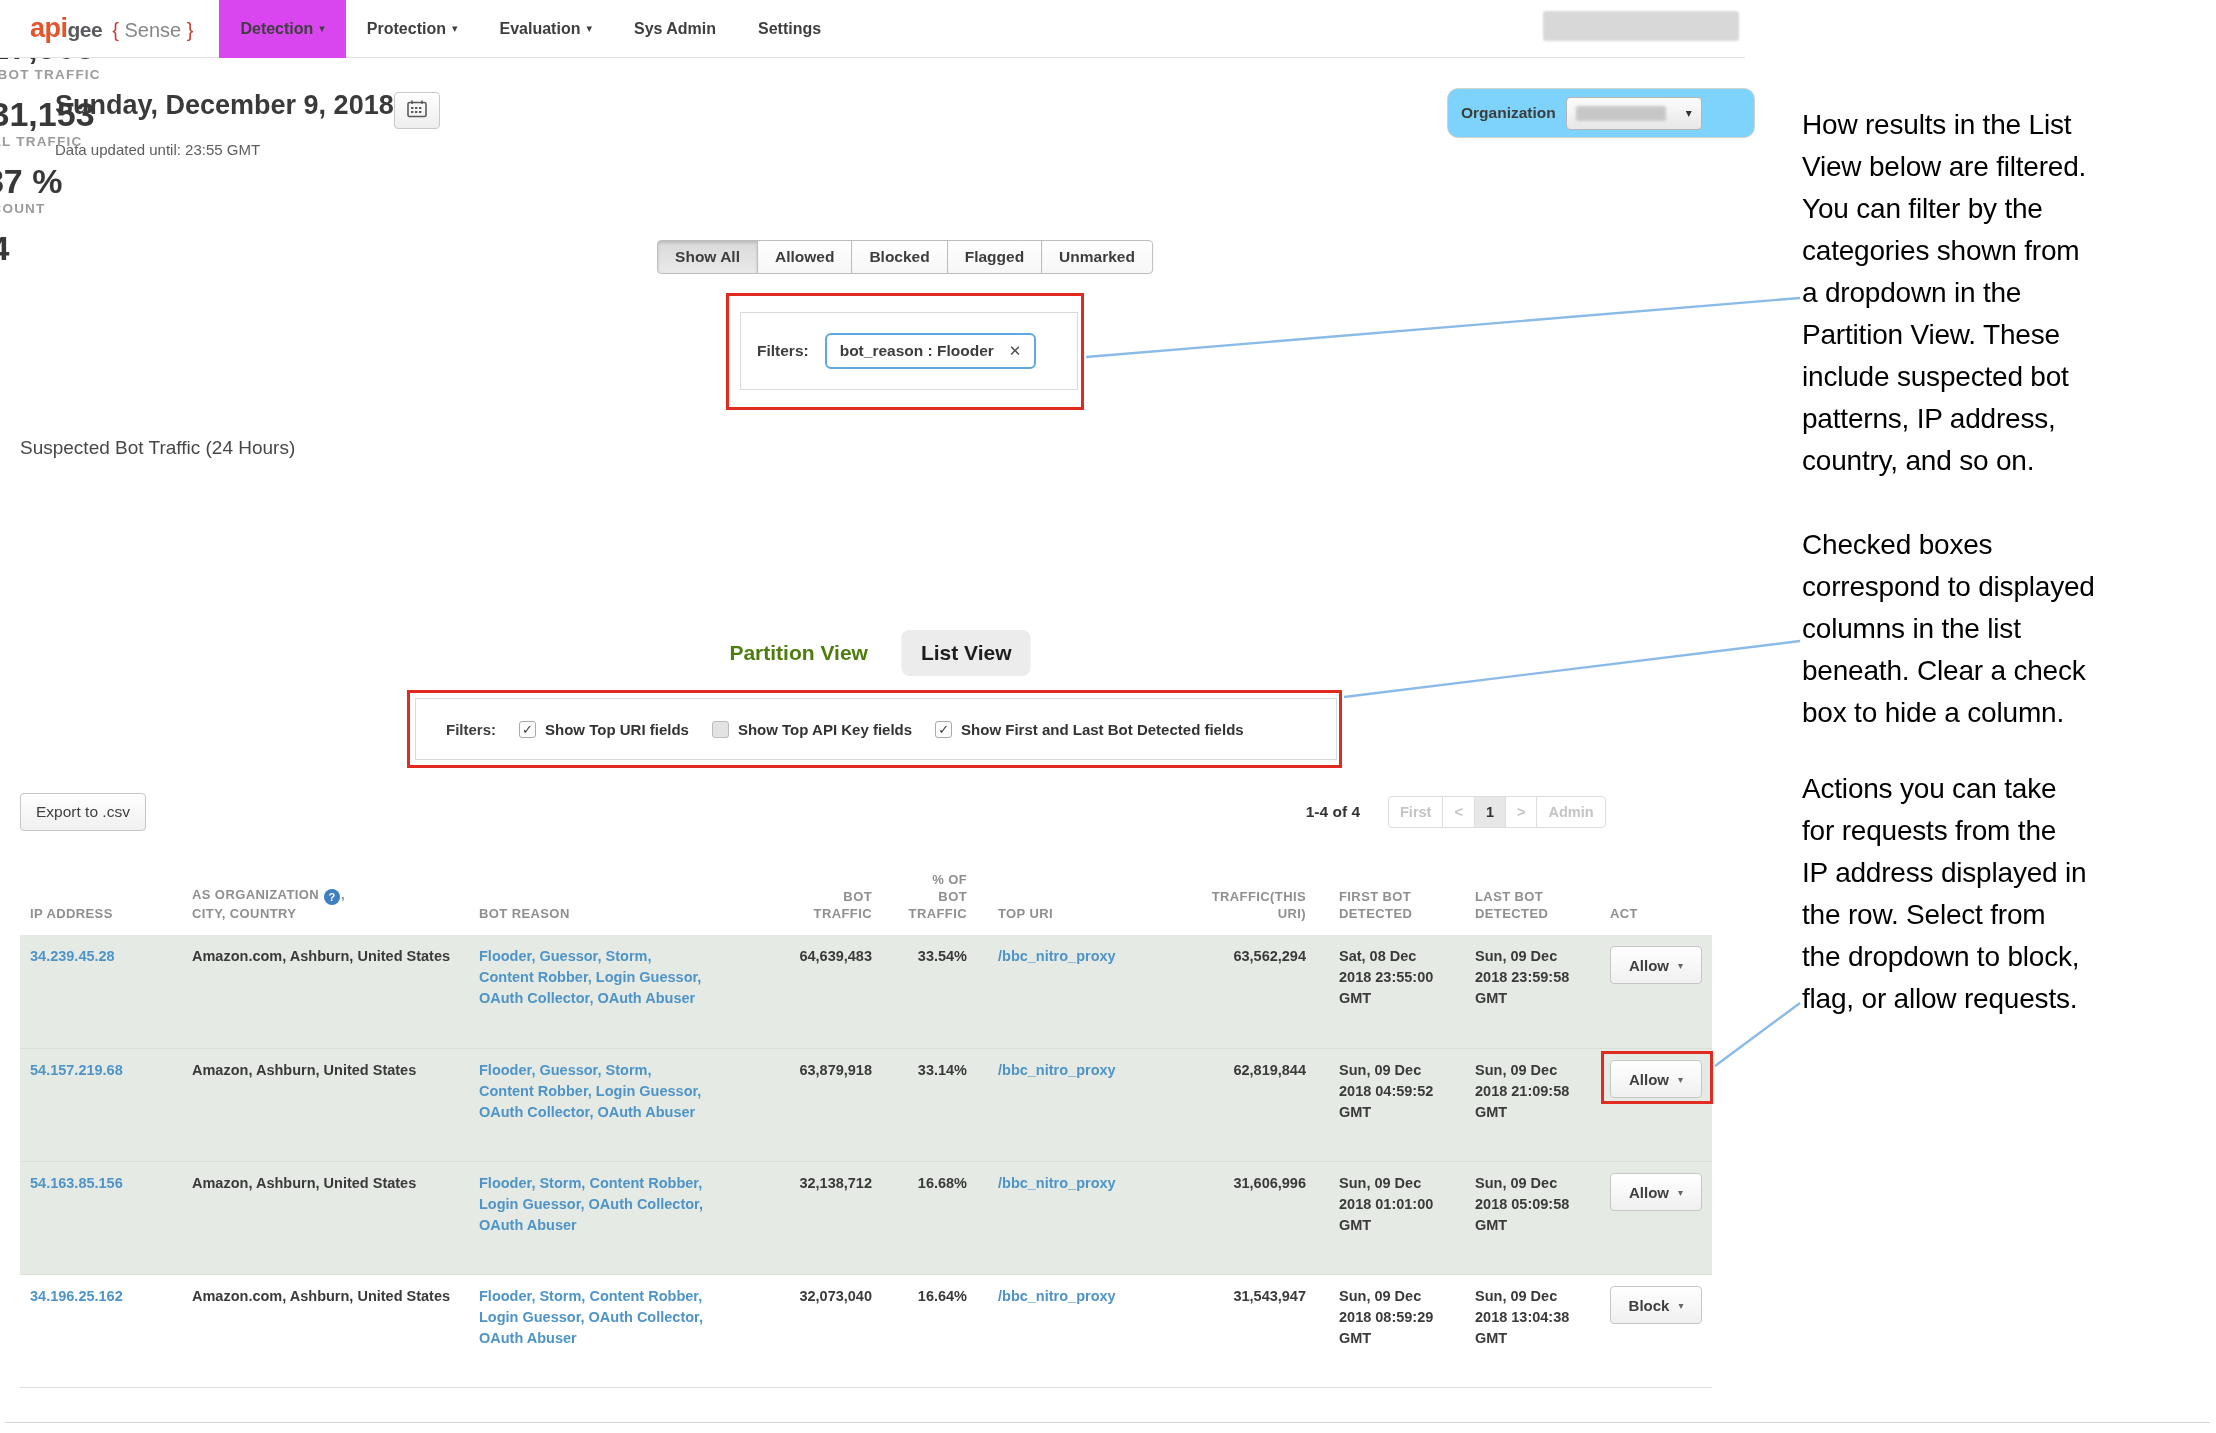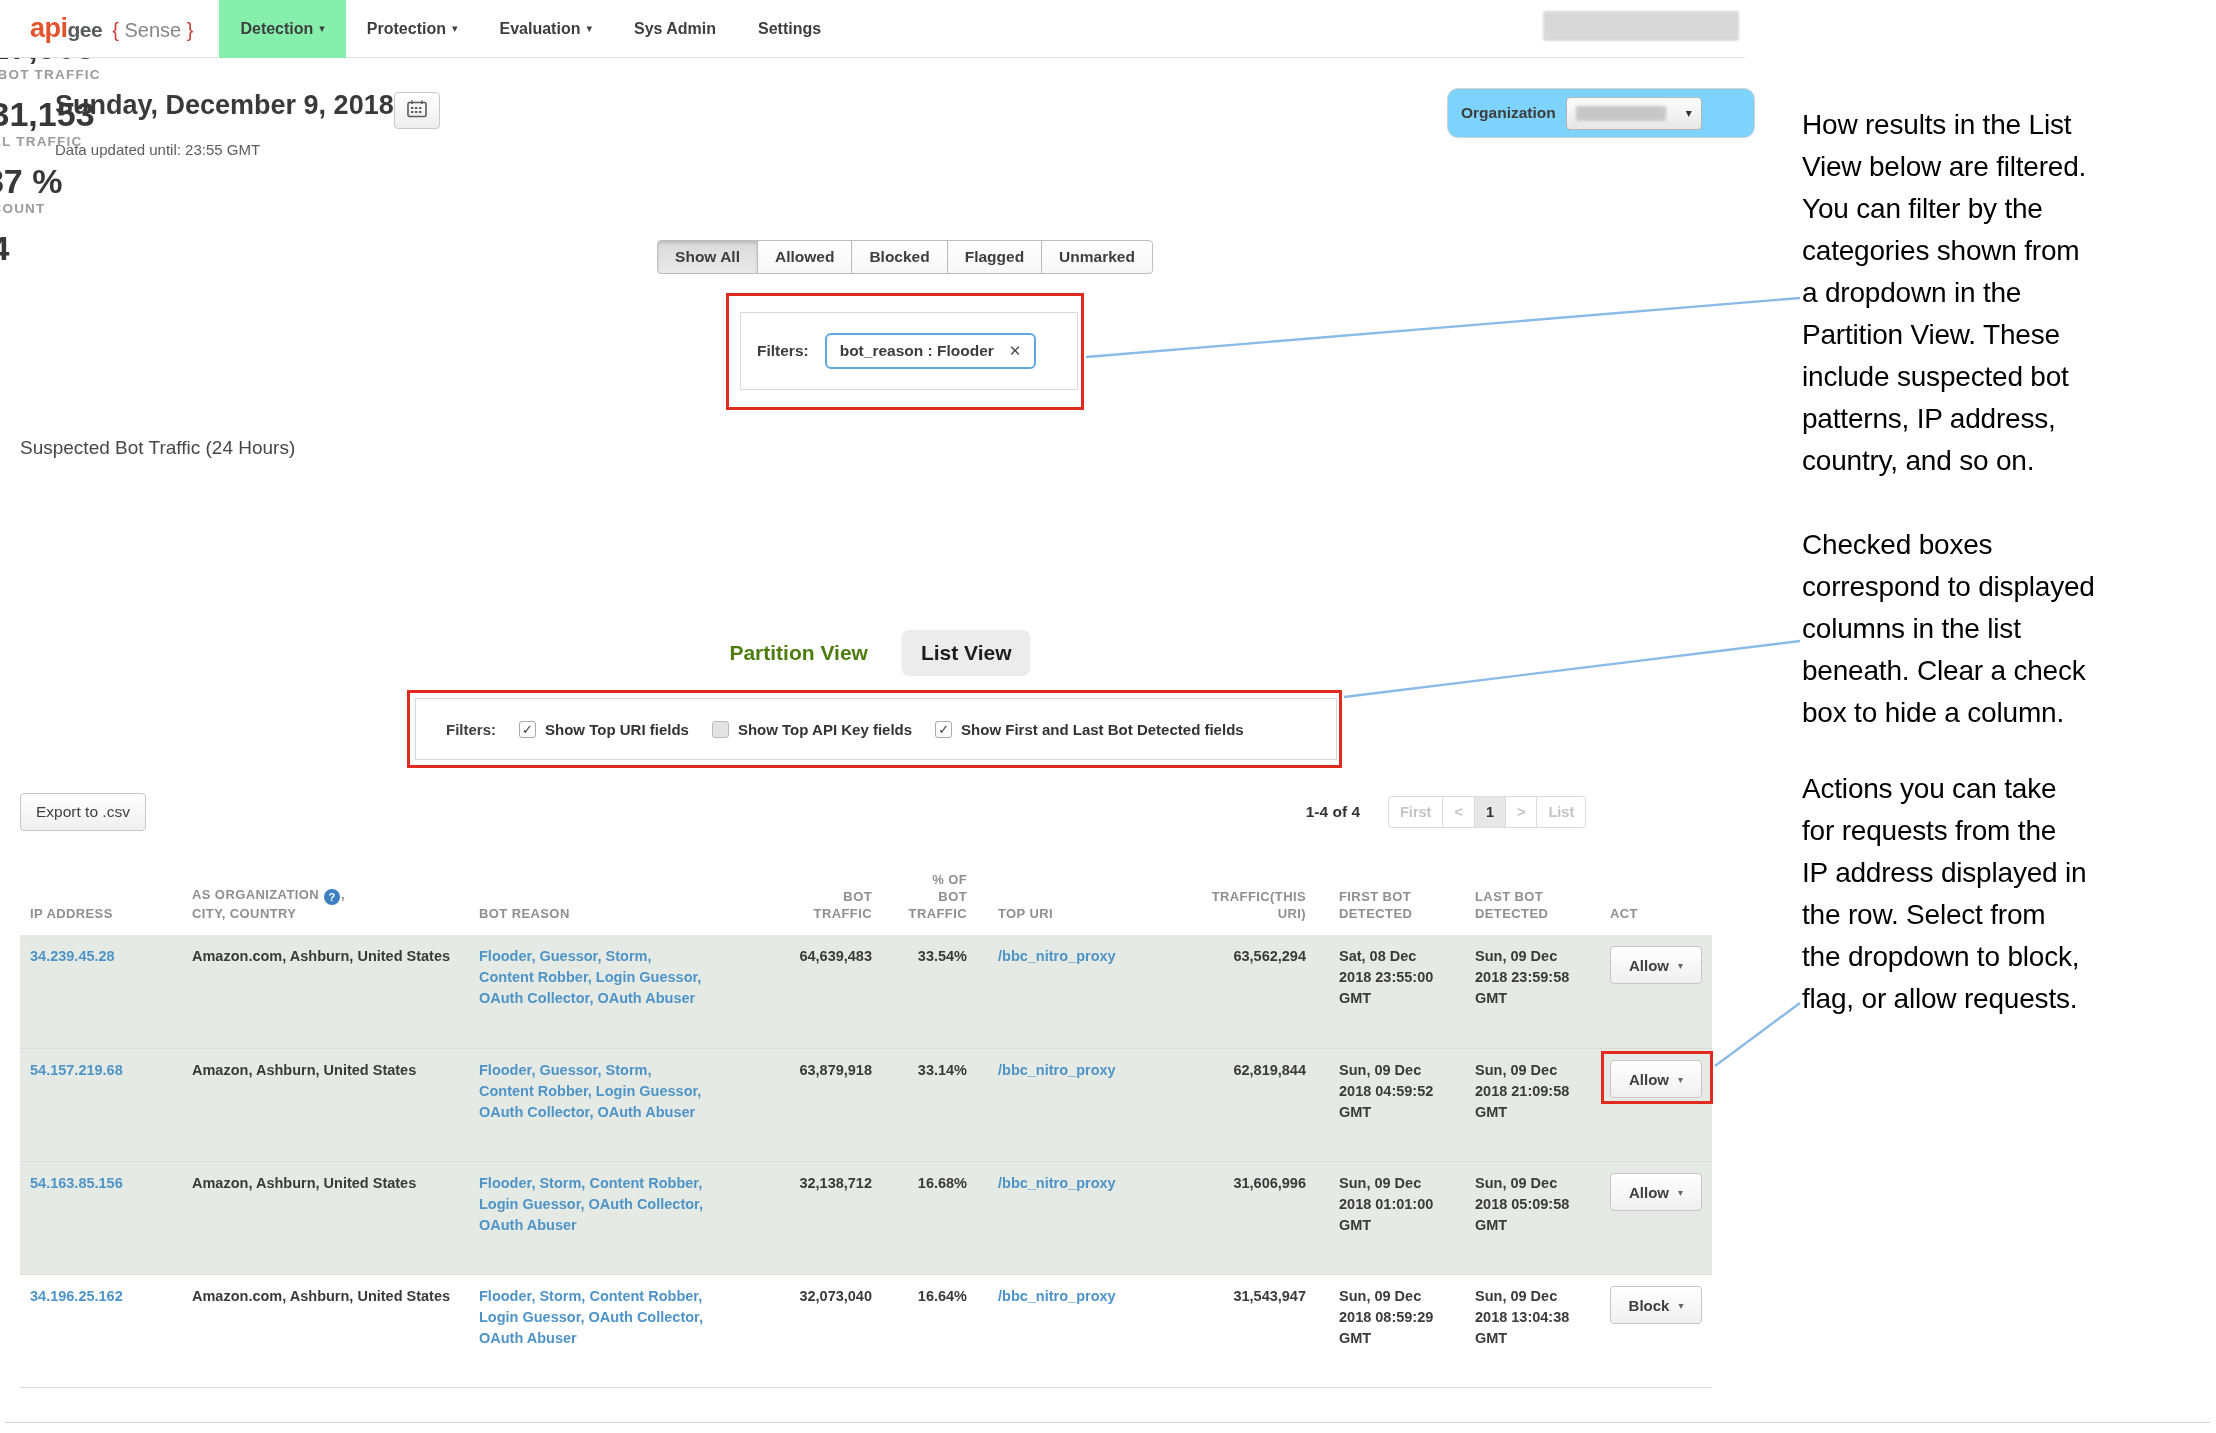--- a/index.html
+++ b/index.html
@@ -15,21 +15,21 @@
   .topnav{position:absolute;left:0;top:0;width:1745px;height:58px;background:#fff;
     border-bottom:1px solid #e2e2e2;display:flex;align-items:center;z-index:3;}
   .logo{margin-left:30px;display:flex;align-items:baseline;cursor:pointer;}
   .logo-api{color:var(--brand-orange);font-weight:700;font-size:27px;letter-spacing:-0.5px;}
   .logo-gee{color:var(--brand-gray);font-weight:700;font-size:21px;letter-spacing:-0.5px;}
   .logo-sense{margin-left:10px;font-size:20px;color:#868686;}
   .logo-brace{color:var(--sense-red);}
   .nav-items{display:flex;margin-left:26px;height:58px;}
   .nav-item{font-size:16px;font-weight:600;color:#3e3e3e;padding:0 21px;height:58px;
     display:flex;align-items:center;gap:6px;cursor:pointer;}
-  .nav-item.active{background:#86efac;}
+  .nav-item.active{background:#d946ef;}
   .caret{font-size:11px;color:#3e3e3e;}
   .redacted-user{position:absolute;right:6px;top:11px;width:196px;height:30px;
     background:#d8d8d8;border-radius:3px;filter:blur(1px);}
 
   
   .content{position:absolute;left:0;top:0;width:1745px;height:1433px;}
   .content>*{position:absolute;}
 
   .date-title{left:55px;top:90px;font-size:27px;font-weight:600;color:#3a3a3a;}
   .cal-btn{left:394px;top:92px;width:46px;height:37px;border:1px solid #c9c9c9;border-radius:4px;
@@ -221,21 +221,21 @@
         </span>
     </div>
 
     <button class="export-btn">Export to .csv</button>
     <div class="page-range">1-4 of 4</div>
     <div class="pager" id="pager">
         <div class="pg">First</div>
         <div class="pg">&lt;</div>
         <div class="pg current">1</div>
         <div class="pg">&gt;</div>
-        <div class="pg">List</div>
+        <div class="pg">Admin</div>
       </div>
 
     <div class="table">
       <div class="thead" id="table-header">
           <div class="th" style="width: 150px; padding-left: 10px;">IP ADDRESS</div>
           <div class="th" style="width: 302px; padding-left: 22px; padding-right: 10px;"><span class="hl"><span>AS ORGANIZATION</span><span class="qicon">?</span><span>,</span></span><span class="hl">CITY, COUNTRY</span></div>
           <div class="th" style="width: 238px; padding-left: 7px; padding-right: 6px;">BOT REASON</div>
           <div class="th right" style="width: 172px; padding-right: 10px;">BOT
 TRAFFIC</div>
           <div class="th right" style="width: 98px; padding-right: 13px;">% OF

